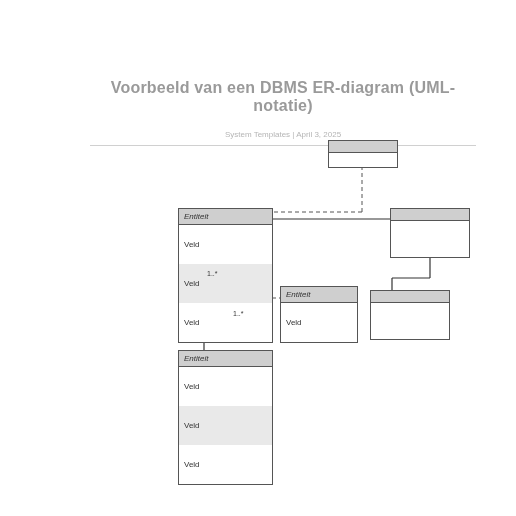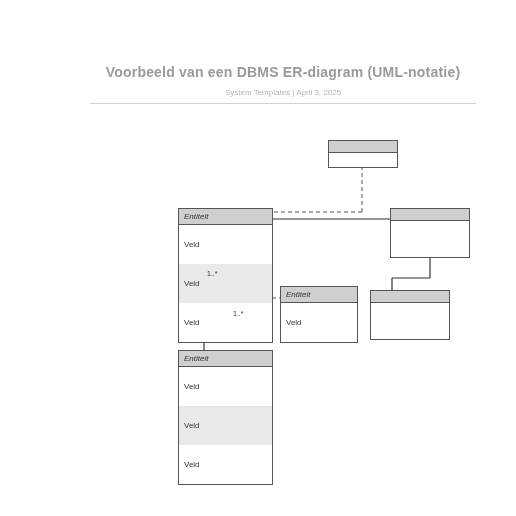--- a/index.html
+++ b/index.html
@@ -14,29 +14,30 @@
   .header {
     position: absolute;
     top: 64px;
     left: 90px;
     right: 40px;
     text-align: center;
     border-bottom: 1px solid #d0d0d0;
     padding-bottom: 6px;
   }
   .title {
-    font-size: 14px;
+    font-size: 16px;
     font-weight: 600;
     color: #9a9a9a;
     letter-spacing: 0.2px;
+    margin-top: 15px;
   }
   .subtitle {
     font-size: 8px;
     color: #b5b5b5;
-    margin-top: 8px;
+    margin-top: 15px;
   }
   .canvas {
     position: absolute;
     top: 0;
     left: 0;
     width: 416px;
     height: 516px;
   }
   .entity {
     position: absolute;

